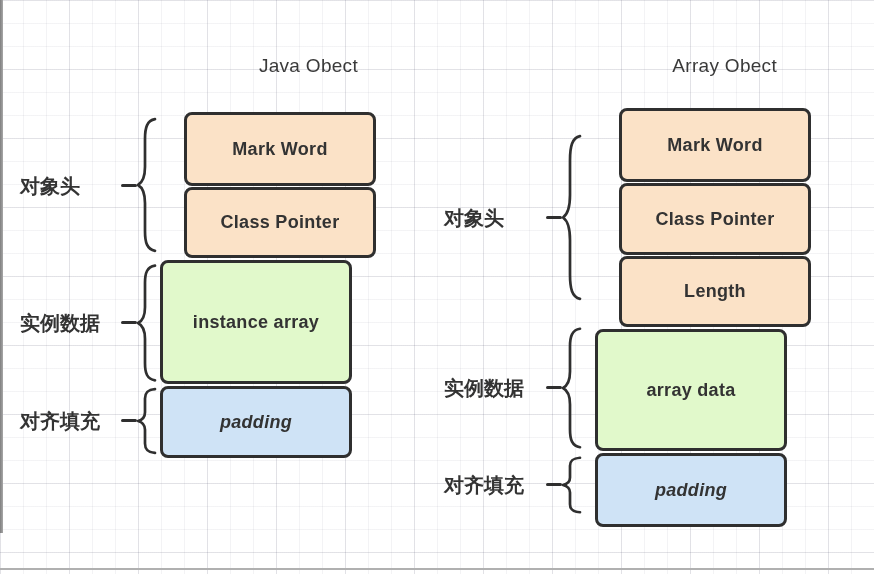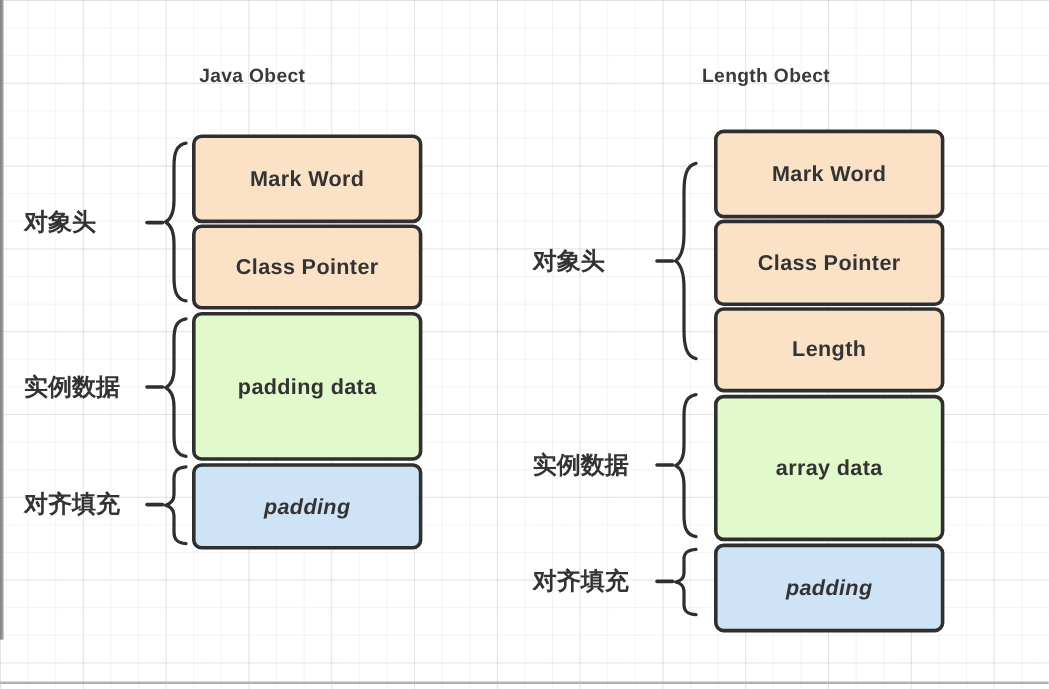--- a/index.html
+++ b/index.html
@@ -23,36 +23,36 @@
     position:absolute;left:0;top:0;width:3px;height:533px;
     background:linear-gradient(to right,#7f7f7f,#a8a8a8);
   }
   .edge-bottom{
     position:absolute;left:0;top:568px;width:874px;height:2px;
     background:#b0b0b0;
   }
   .col-title{
     position:absolute;
     width:192px;
-    text-align:left;
-    font-size:16px;font-weight:700;
+    text-align:right;
+    font-size:19px;font-weight:400;
     color:#3a3a3a;
     letter-spacing:0.3px;
   }
   .box{
     position:absolute;
     box-sizing:border-box;
     border:3px solid var(--stroke,#2f2f2f);
     border-radius:8px;
     display:flex;align-items:center;justify-content:center;
     font-size:18px;font-weight:700;
     color:var(--text,#333333);
     letter-spacing:0.3px;
   }
-  .fill-header{background:var(--header-fill,#FBE2C7);}
+  .fill-header{background:var(--header-fill,#FBE2C7);margin-left:24px;}
   .fill-instance{background:var(--instance-fill,#E1F9CB);}
   .fill-padding{background:var(--padding-fill,#CFE3F6);font-style:italic;}
   .brace{position:absolute;overflow:visible;}
   .brace path{
     fill:none;
     stroke:var(--stroke,#2f2f2f);
     stroke-width:2.7;
     stroke-linecap:round;
     stroke-linejoin:round;
   }
@@ -76,42 +76,42 @@
 
 <div class="canvas">
 
   <div class="edge-left"></div>
   <div class="edge-bottom"></div>
 
   <div class="col-title" style="left:166px;top:55px;">Java Obect</div>
 
   <div class="box fill-header" style="left:160px;top:112px;width:192px;height:74px;">Mark Word</div>
   <div class="box fill-header" style="left:160px;top:187px;width:192px;height:71px;">Class Pointer</div>
-  <div class="box fill-instance" style="left:160px;top:260px;width:192px;height:124px;">padding data</div>
+  <div class="box fill-instance" style="left:160px;top:260px;width:192px;height:124px;">instance array</div>
   <div class="box fill-padding" style="left:160px;top:386px;width:192px;height:72px;">padding</div>
 
   <svg class="brace" style="left:135px;top:115px;width:22px;height:140px;" viewBox="0 0 22 100" preserveAspectRatio="none">
     <path d="M 20 3 C 12 4 10 9 10 17 L 10 37 C 10 44 8 48 3 50 C 8 52 10 56 10 63 L 10 83 C 10 91 12 96 20 97" vector-effect="non-scaling-stroke"></path>
   </svg>
   <svg class="brace" style="left:135px;top:262px;width:22px;height:122px;" viewBox="0 0 22 100" preserveAspectRatio="none">
     <path d="M 20 3 C 12 4 10 9 10 17 L 10 37 C 10 44 8 48 3 50 C 8 52 10 56 10 63 L 10 83 C 10 91 12 96 20 97" vector-effect="non-scaling-stroke"></path>
   </svg>
   <svg class="brace" style="left:135px;top:387px;width:22px;height:68px;" viewBox="0 0 22 100" preserveAspectRatio="none">
     <path d="M 20 3 C 12 4 10 9 10 17 L 10 37 C 10 44 8 48 3 50 C 8 52 10 56 10 63 L 10 83 C 10 91 12 96 20 97" vector-effect="non-scaling-stroke"></path>
   </svg>
 
   <div class="dash" style="left:121px;top:184px;"></div>
   <div class="dash" style="left:121px;top:321px;"></div>
   <div class="dash" style="left:121px;top:419px;"></div>
 
   <div class="cjk-label" style="left:20px;top:174px;">对象头</div>
   <div class="cjk-label" style="left:20px;top:311px;">实例数据</div>
   <div class="cjk-label" style="left:20px;top:409px;">对齐填充</div>
 
-  <div class="col-title" style="left:585px;top:55px;">Length Obect</div>
+  <div class="col-title" style="left:585px;top:55px;">Array Obect</div>
 
   <div class="box fill-header" style="left:595px;top:108px;width:192px;height:74px;">Mark Word</div>
   <div class="box fill-header" style="left:595px;top:183px;width:192px;height:72px;">Class Pointer</div>
   <div class="box fill-header" style="left:595px;top:256px;width:192px;height:71px;">Length</div>
   <div class="box fill-instance" style="left:595px;top:329px;width:192px;height:122px;">array data</div>
   <div class="box fill-padding" style="left:595px;top:453px;width:192px;height:74px;">padding</div>
 
   <svg class="brace" style="left:560px;top:131px;width:22px;height:173px;" viewBox="0 0 22 100" preserveAspectRatio="none">
     <path d="M 20 3 C 12 4 10 9 10 17 L 10 37 C 10 44 8 48 3 50 C 8 52 10 56 10 63 L 10 83 C 10 91 12 96 20 97" vector-effect="non-scaling-stroke"></path>
   </svg>

